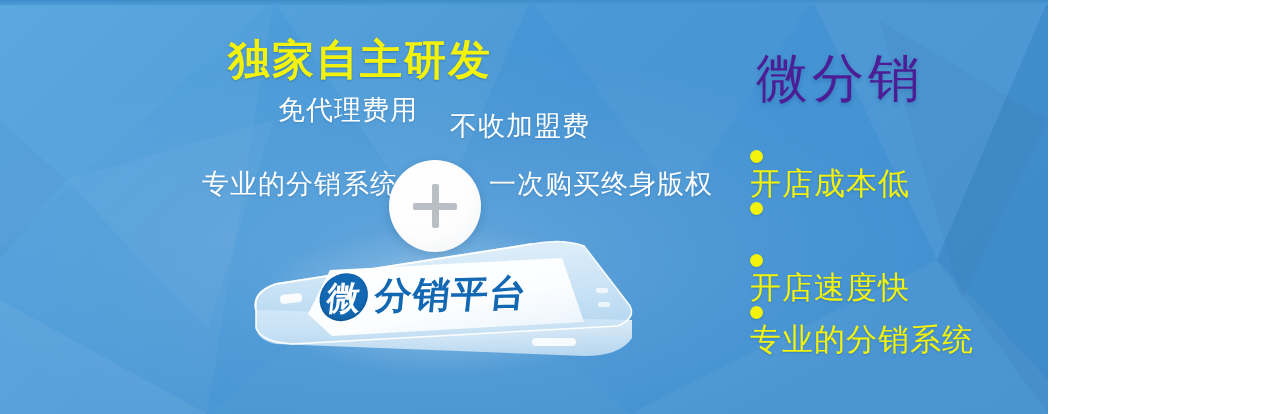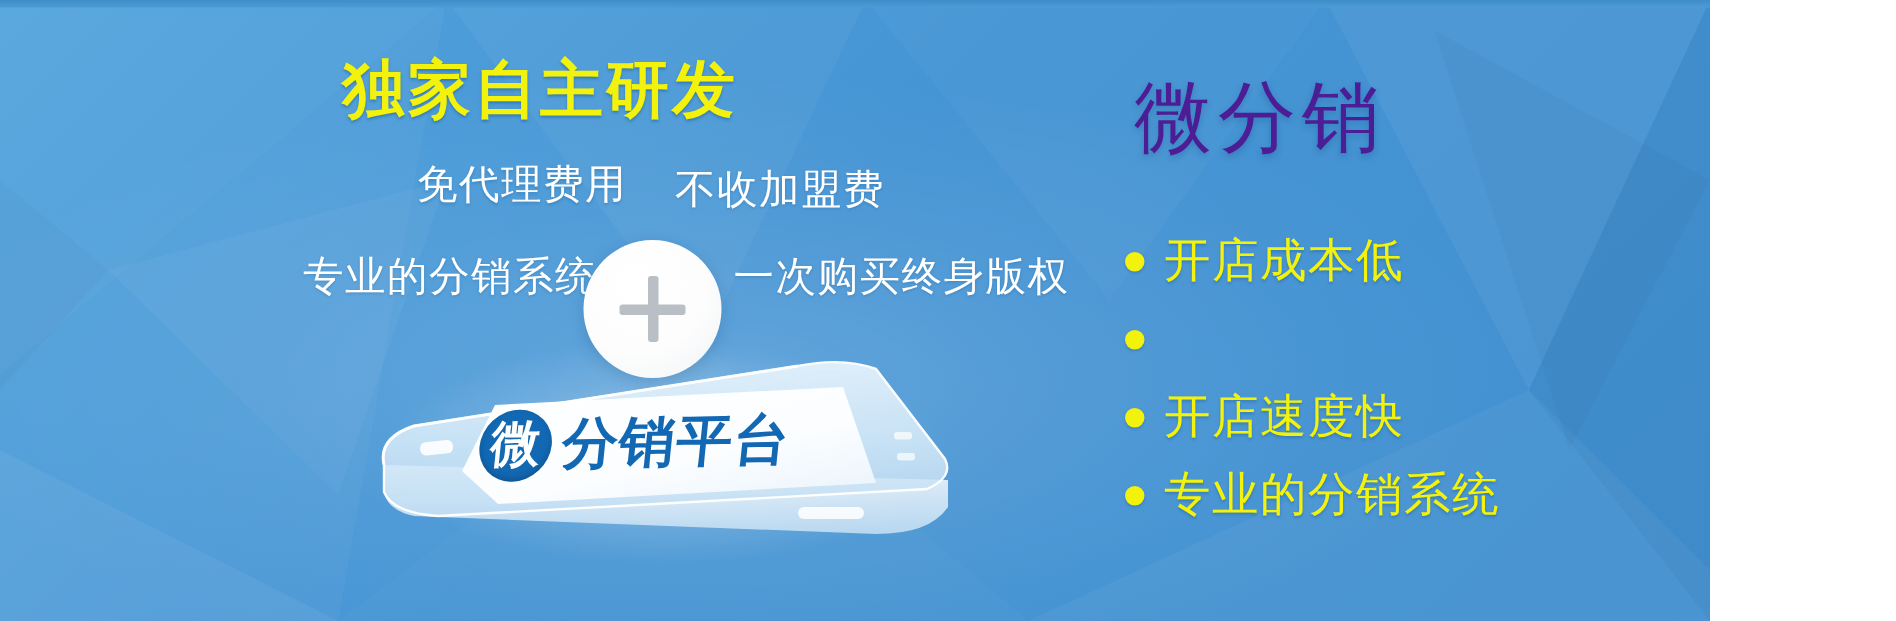--- a/index.html
+++ b/index.html
@@ -2,24 +2,24 @@
 <html><head>
 <meta charset="utf-8">
 <style>
   html, body {
     margin: 0;
     padding: 0;
     background: #ffffff;
   }
   #banner {
     position: relative;
-    width: 1140px;
+    width: 1048px;
     height: 414px;
     overflow: hidden;
-    font-family: Liberation Serif, serif;
+    font-family: Liberation Sans, sans-serif;
     background: #4a9bd8;
     user-select: none;
   }
 
   
   .bg-base {
     position: absolute;
     inset: 0;
     background: linear-gradient(135deg, #52a3dd 0%, #4594d4 45%, #4290d0 100%);
   }
@@ -65,21 +65,21 @@
   }
   .feat {
     position: absolute;
     color: #ffffff;
     font-size: 27px;
     font-weight: 300;
     letter-spacing: 1px;
     white-space: nowrap;
     text-shadow: 0 1px 2px rgba(0,60,110,0.22);
   }
-  .feat-1 { left: 278px; top: 105px; }
+  .feat-1 { left: 278px; top: 92px; }
   .feat-2 { left: 450px; top: 108px; }
   .feat-3 { left: 202px; top: 166px; }
   .feat-4 { left: 489px; top: 166px; }
 
   .plus-circle {
     position: absolute;
     left: 389px;
     top: 160px;
     width: 92px;
     height: 92px;
@@ -177,23 +177,24 @@
   .bullets {
     position: absolute;
     left: 6px;
     top: 150px;
     margin: 0;
     padding: 0;
     list-style: none;
   }
   .bullet {
     display: flex;
-    align-items: center;
+    align-items: flex-start;
     height: 48px;
     margin-bottom: 4px;
+    flex-direction: column;
   }
   .dot {
     width: 13px;
     height: 13px;
     border-radius: 50%;
     background: #f2f20d;
     flex: none;
     margin-right: 13px;
     box-shadow: 0 1px 2px rgba(0,60,110,0.25);
   }

